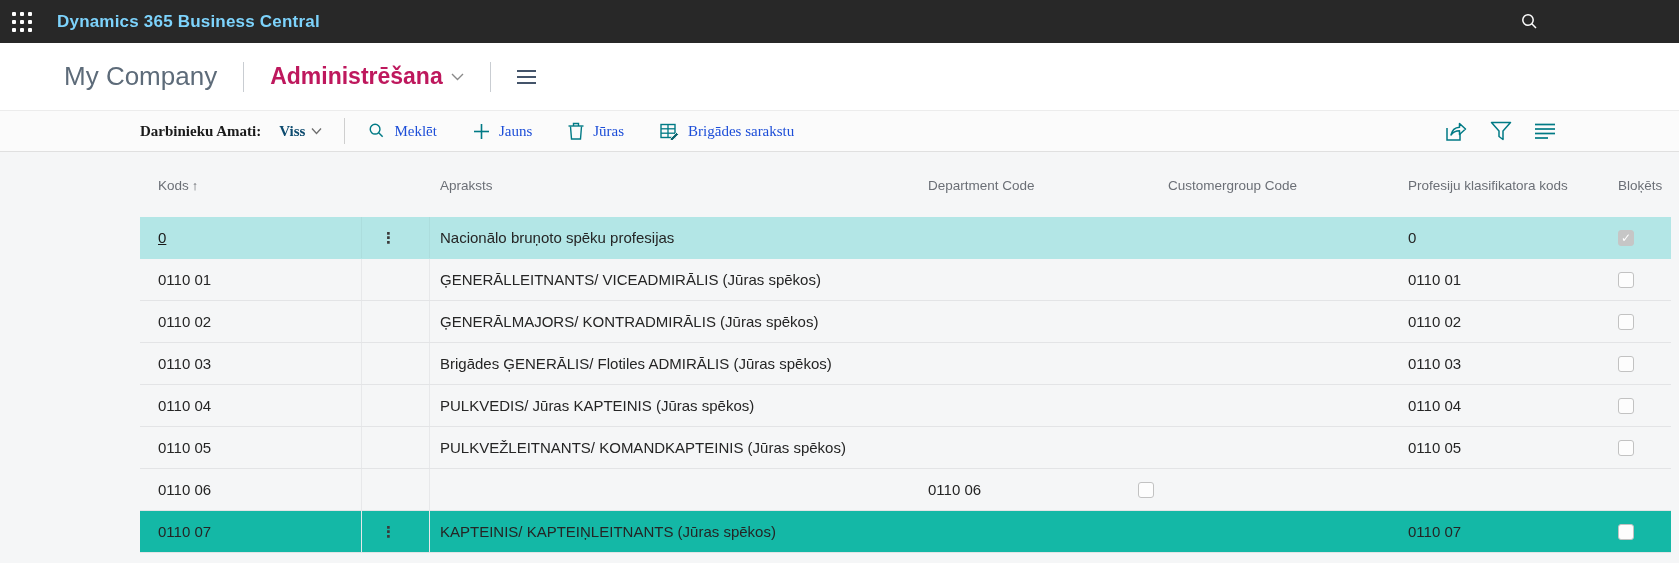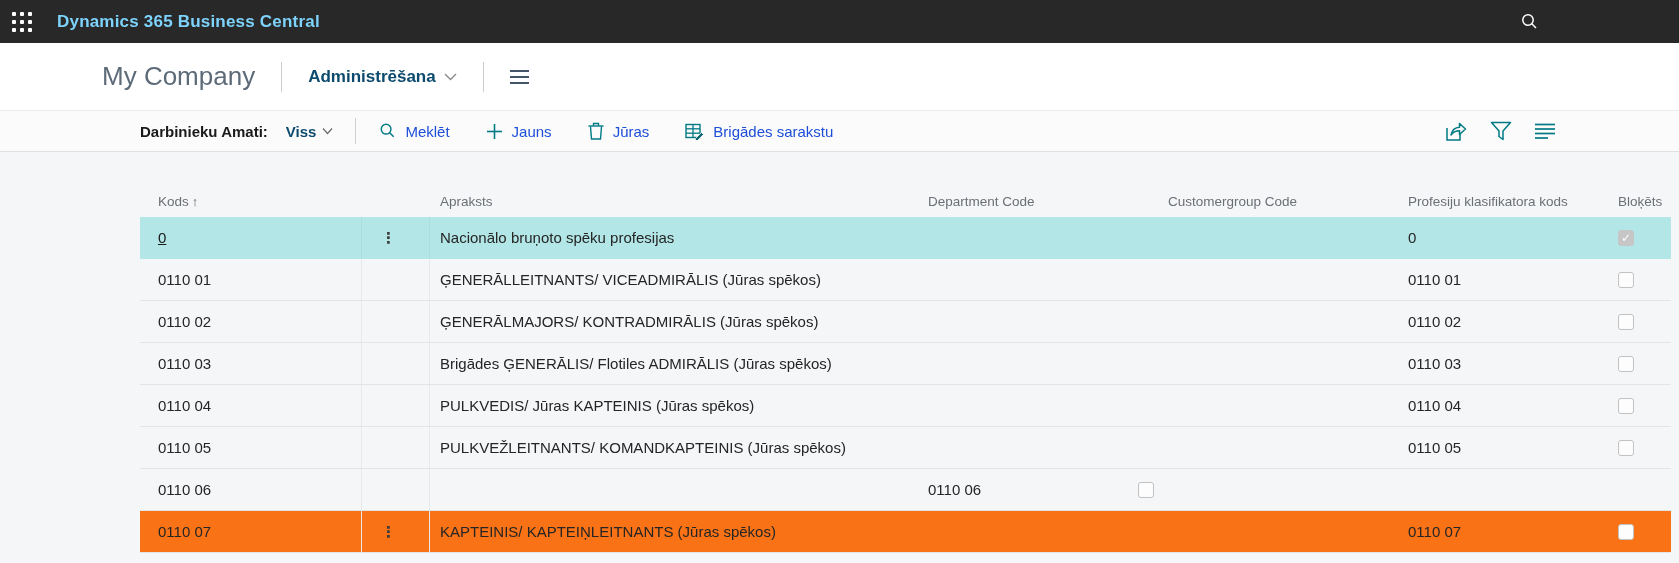--- a/index.html
+++ b/index.html
@@ -9,53 +9,53 @@
   
   .topbar { height:43px; background:#282828; display:flex; align-items:center; color:#7dd3fc; }
   .waffle { width:43px; height:43px; display:flex; align-items:center; justify-content:center; cursor:pointer; }
   .waffle-grid { display:grid; grid-template-columns:repeat(3,4px); grid-template-rows:repeat(3,4px); gap:4px; }
   .waffle-grid span { width:4px; height:4px; background:#fff; border-radius:1px; }
   .topbar-title { font-size:17px; font-weight:bold; margin-left:14px; letter-spacing:.2px; }
   .topbar-search { margin-left:auto; margin-right:132px; width:36px; height:36px;
                    display:flex; align-items:center; justify-content:center; cursor:pointer; }
 
   
-  .navband { height:67px; background:#fff; display:flex; align-items:center; padding-left:102px; }
+  .navband { height:67px; background:#fff; display:flex; align-items:center; padding-left:64px; }
   .company { font-size:26px; color:#5d6b79; cursor:pointer; }
   .vdiv { width:1px; height:30px; background:#c9cdd2; margin:0 26px; }
   .navmenu { display:flex; align-items:center; gap:8px; cursor:pointer; }
-  .navmenu-label { font-size:17px; font-weight:700; color:#0c4a6e; }
+  .navmenu-label { font-size:23px; font-weight:700; color:#be185d; }
   .nav-burger { display:flex; flex-direction:column; gap:4px; cursor:pointer; }
   .nav-burger span { width:19px; height:2px; background:#44546a; }
 
   
   .toolbar { height:42px; background:#fbfbfb; border-top:1px solid #ececec; border-bottom:1px solid #e0e0e0;
-             display:flex; align-items:center; padding:0 123px 0 140px; }
+             display:flex; align-items:center; padding:0 123px 0 140px;font-family:Liberation Serif, serif; }
   .tb-caption { font-size:15px; font-weight:700; color:#1a1a1a; }
   .tb-filter { display:flex; align-items:center; gap:6px; margin-left:18px; cursor:pointer; }
   .tb-filter-label { font-size:15px; font-weight:600; color:#0c4a6e; }
   .tb-sep { width:1px; height:26px; background:#cfcfcf; margin:0 22px; }
   .tb-btn { display:flex; align-items:center; gap:9px; margin-right:36px; cursor:pointer; background:none; border:none;
             font-size:15px; color:#1d4ed8; font-family:inherit; }
   .tb-right { margin-left:auto; display:flex; align-items:center; gap:22px; }
   .tb-iconbtn { background:none; border:none; cursor:pointer; display:flex; align-items:center; }
 
   
   .content { background:#f5f6f7; height:451px; padding-top:30px; }
   .grid { margin-left:140px; width:1531px; }
   .col-kods { width:222px; } .col-ell { width:68px; } .col-apr { width:480px; }
   .col-dept { width:240px; } .col-cust { width:240px; } .col-prof { width:210px; } .col-blok { width:71px; }
 
-  .thead { display:flex; align-items:flex-end; height:35px; padding-bottom:8px; }
+  .thead { display:flex; align-items:flex-end; height:35px; padding-bottom:24px; }
   .th { font-size:13.5px; color:#6b6f76; padding-left:18px; white-space:nowrap; cursor:pointer; }
   .th.col-apr { padding-left:10px; }
   .sort-arrow { font-size:13px; color:#55585e; margin-left:3px; }
 
   .tr { display:flex; align-items:center; height:42px; border-bottom:1px solid #e3e4e6; cursor:pointer; background:transparent; }
-  .tr.hover { background:#f97316; }
+  .tr.hover { background:#14b8a6; }
   .tr.selected { background:#b3e6e6; border-bottom-color:#b3e6e6; }
   .td { height:100%; display:flex; align-items:center; padding-left:18px; font-size:15px; color:#252525; white-space:nowrap; overflow:hidden; }
   .td.col-apr { padding-left:10px; }
   .td.col-kods, .td.col-ell { border-right:1px solid #e7e8ea; }
   .tr.selected .td.col-kods, .tr.selected .td.col-ell { border-right-color:rgba(0,0,0,0.04); }
   .kods-link { text-decoration:underline; color:#1a1a1a; }
   .row-ellipsis { width:100%; display:flex; justify-content:center; padding-right:14px;
                   font-size:15px; font-weight:bold; color:#3a3a3a; letter-spacing:0; }
   .td.col-ell { padding-left:0; }
   .checkbox { width:16px; height:16px; border:1px solid #c2c2c2; border-radius:3px; background:#fdfdfd; }

